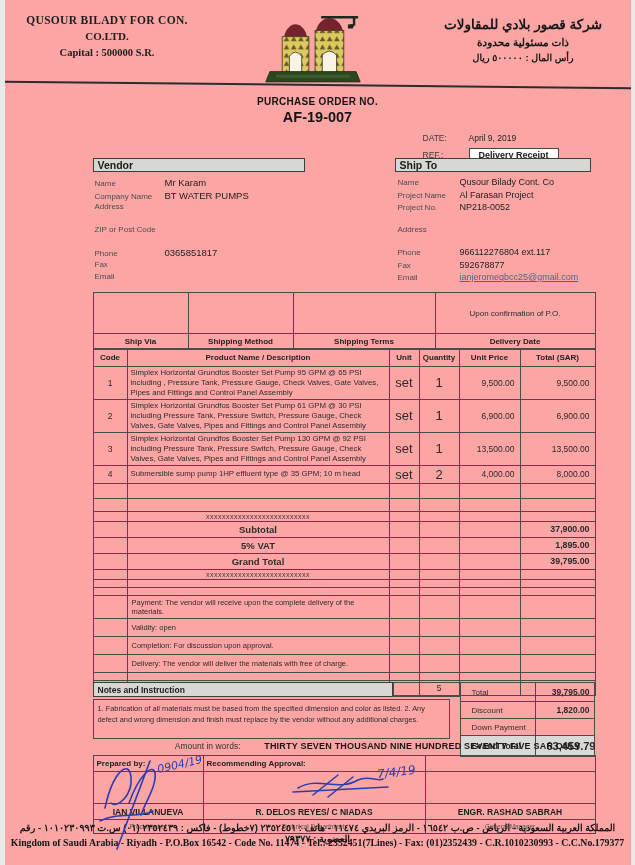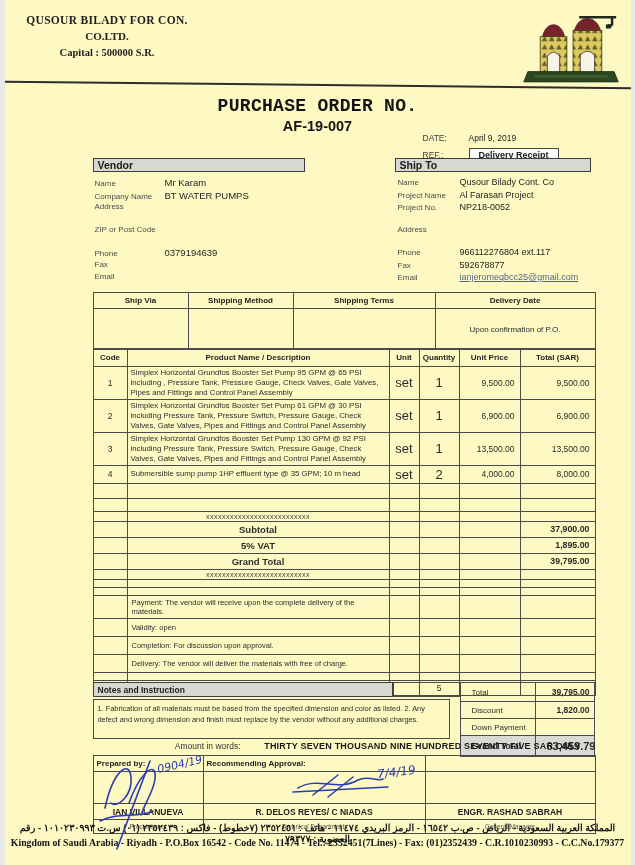--- a/index.html
+++ b/index.html
@@ -1,34 +1,34 @@
 <!DOCTYPE html>
 <html><head>
 <meta charset="utf-8">
 <style>
   html,body{margin:0;padding:0;background:#e9e9e7;}
-  .page{position:relative;width:626px;height:865px;background:#fef9c3;overflow:hidden;
+  .page{position:relative;width:626px;height:865px;background:#fca5a5;overflow:hidden;
         font-family:"Liberation Sans",sans-serif;color:#2a2a2a;margin:0 auto;}
 
   
   .doc-header{position:absolute;top:8px;left:0;right:0;height:76px;display:flex;justify-content:space-between;}
   .en-block{width:205px;text-align:center;font-family:"Liberation Serif",serif;font-weight:bold;color:#1e1e1e;padding-top:6px;}
   .en-l1{font-size:11.5px;letter-spacing:.3px;}
   .en-l2{font-size:11px;margin-top:4px;}
   .en-l3{font-size:10.5px;margin-top:5px;}
   .logo-wrap{width:120px;padding-top:2px;text-align:center;}
   .ar-block{width:215px;text-align:center;direction:rtl;font-weight:bold;color:#161616;padding-top:8px;}
   .ar-l1{font-size:13.5px;}
   .ar-l2{font-size:10.5px;margin-top:4px;}
   .ar-l3{font-size:9.5px;margin-top:4px;}
   .header-rule{position:absolute;left:-4px;right:-4px;top:84px;border-top:2.5px solid #2c2c2c;transform:rotate(.6deg);}
 
   
   .po-title{position:absolute;top:96px;left:0;right:0;text-align:center;font-weight:bold;color:#141414;}
-  .po-t1{font-size:18px;letter-spacing:.3px;font-family:Liberation Mono, monospace;}
+  .po-t1{font-size:10px;letter-spacing:.3px;}
   .po-t2{font-size:14.5px;margin-top:2px;}
   .meta{position:absolute;left:418px;top:133px;width:170px;}
   .meta-row{display:flex;align-items:center;margin-bottom:5px;}
   .meta-label{width:46px;font-size:8.5px;color:#3c3c3c;}
   .meta-value{font-size:8.5px;color:#222;}
   .ref-box{border:1.5px solid #474747;padding:1px 9px;font-weight:bold;font-size:9px;text-decoration:underline;background:#fbfbf8;}
 
   
   .section-bar{position:absolute;height:14px;background:#d7d7d4;border:1.5px solid #3d3d3d;
                font-weight:bold;font-size:10.5px;color:#1c1c1c;line-height:13px;padding-left:4px;box-sizing:border-box;}
@@ -146,20 +146,25 @@
         <rect x="20" y="26" width="26" height="35" fill="url(#tri)" opacity="0.85"></rect>
         <rect x="52" y="20" width="28" height="41" fill="url(#tri)" opacity="0.85"></rect>
 
         <path d="M27,61 L27,45 Q33,37 39,45 L39,61 Z" fill="#f7f4e6" stroke="#33331a" stroke-width="0.8"></path>
         <path d="M59,61 L59,44 Q66,36 73,44 L73,61 Z" fill="#f7f4e6" stroke="#33331a" stroke-width="0.8"></path>
 
         <polygon points="8,60 92,60 96,70 4,70" fill="#2c471f" stroke="#1d3013" stroke-width="0.8"></polygon>
         <rect x="14" y="63" width="72" height="3" fill="#3c5a2c"></rect>
       </svg>
     </div>
+    <div class="ar-block">
+      <div class="ar-l1">شركة قصور بلادي للمقاولات</div>
+      <div class="ar-l2">ذات مسئولية محدودة</div>
+      <div class="ar-l3">رأس المال : ٥٠٠٠٠٠ ريال</div>
+    </div>
   </div>
   <div class="header-rule"></div>
 
   <div class="po-title">
     <div class="po-t1">PURCHASE ORDER NO.</div>
     <div class="po-t2">AF-19-007</div>
   </div>
 
   <div class="meta">
     <div class="meta-row">
@@ -187,21 +192,21 @@
     <div class="field-row">
       <span class="f-label">Address</span>
       <span class="f-value"></span>
     </div>
     <div class="field-row gap">
       <span class="f-label">ZIP or Post Code</span>
       <span class="f-value"></span>
     </div>
     <div class="field-row gap">
       <span class="f-label">Phone</span>
-      <span class="f-value big">0379194639</span>
+      <span class="f-value big">0365851817</span>
     </div>
     <div class="field-row">
       <span class="f-label">Fax</span>
       <span class="f-value"></span>
     </div>
     <div class="field-row">
       <span class="f-label">Email</span>
       <span class="f-value"></span>
     </div>
   </div>
@@ -239,30 +244,30 @@
 
   <table class="ship-table">
     <colgroup>
         <col style="width:95px">
         <col style="width:105px">
         <col style="width:142px">
         <col style="width:160px">
       </colgroup>
     <tbody>
         <tr>
+      <td></td>
+      <td></td>
+      <td></td>
+      <td>Upon confirmation of P.O.</td>
+    </tr>
+    <tr>
       <th>Ship Via</th>
       <th>Shipping Method</th>
       <th>Shipping Terms</th>
       <th>Delivery Date</th>
-    </tr>
-    <tr>
-      <td></td>
-      <td></td>
-      <td></td>
-      <td>Upon confirmation of P.O.</td>
     </tr>
   </tbody>
     </table>
 
   <table class="items-table">
     <colgroup>
         <col style="width:34px">
         <col style="width:262px">
         <col style="width:30px">
         <col style="width:40px">

